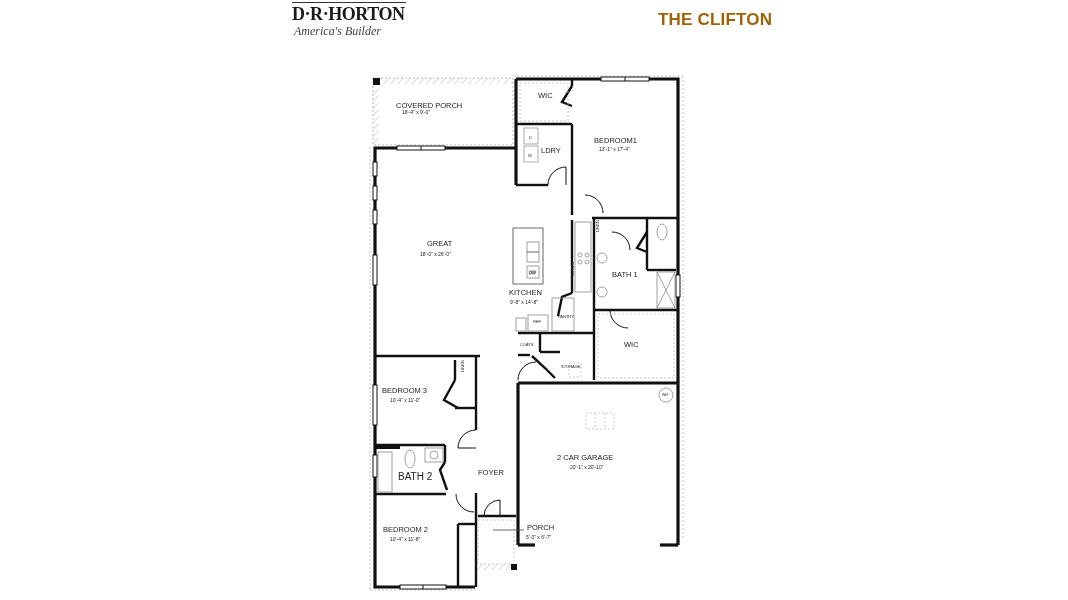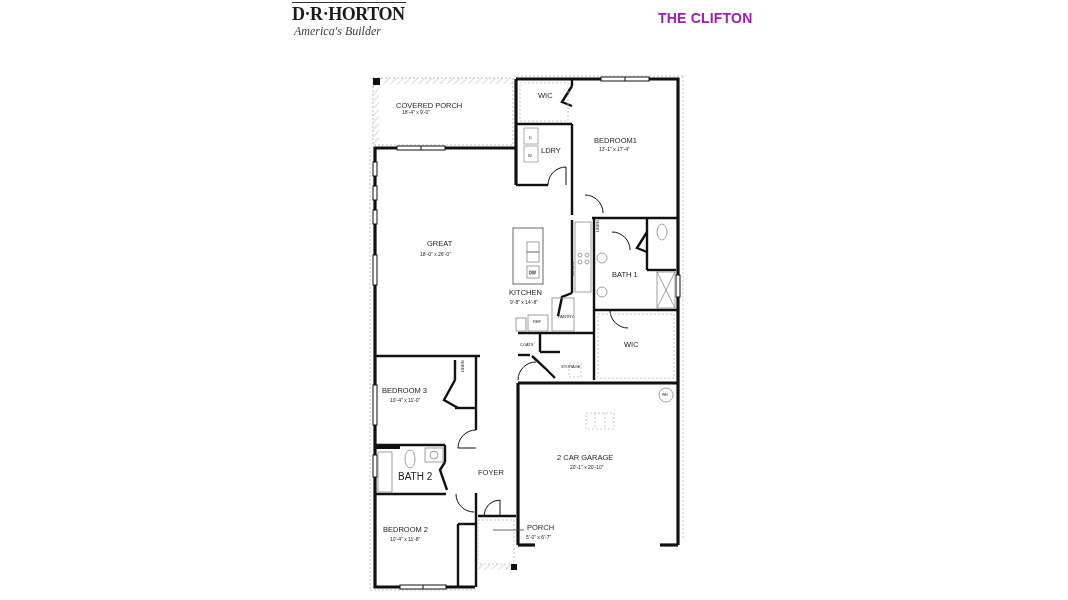--- a/index.html
+++ b/index.html
@@ -1,20 +1,20 @@
 <!DOCTYPE html>
 <html><head>
 <meta charset="utf-8">
 <style>
   html,body{margin:0;padding:0;background:#ffffff;}
   body{width:1068px;height:600px;position:relative;overflow:hidden;font-family:"Liberation Sans",sans-serif;}
   .logo{position:absolute;left:292px;top:2px;width:120px;height:40px;}
   .logo-top{font-family:"Liberation Serif",serif;font-weight:bold;font-size:19px;letter-spacing:-0.5px;color:#1a1a1a;border-top:1.5px solid #333;line-height:20px;padding-top:1px;transform:scaleX(0.95);transform-origin:left;}
   .logo-sub{font-family:"Liberation Serif",serif;font-style:italic;font-size:12px;color:#404040;margin-top:0px;margin-left:2px;}
-  .plan-title{position:absolute;left:658px;top:10px;font-weight:bold;font-size:14px;color:#a21caf;letter-spacing:0.2px;}
+  .plan-title{position:absolute;left:658px;top:10px;font-weight:bold;font-size:17px;color:#a16207;letter-spacing:0.2px;}
   svg.plan{position:absolute;left:0;top:0;}
   .rl{font-family:"Liberation Sans",sans-serif;fill:#222;}
 </style>
 </head>
 <body>
 
 <div class="logo">
   <div class="logo-top">D·R·HORTON</div>
   <div class="logo-sub">America's Builder</div>
 </div>

